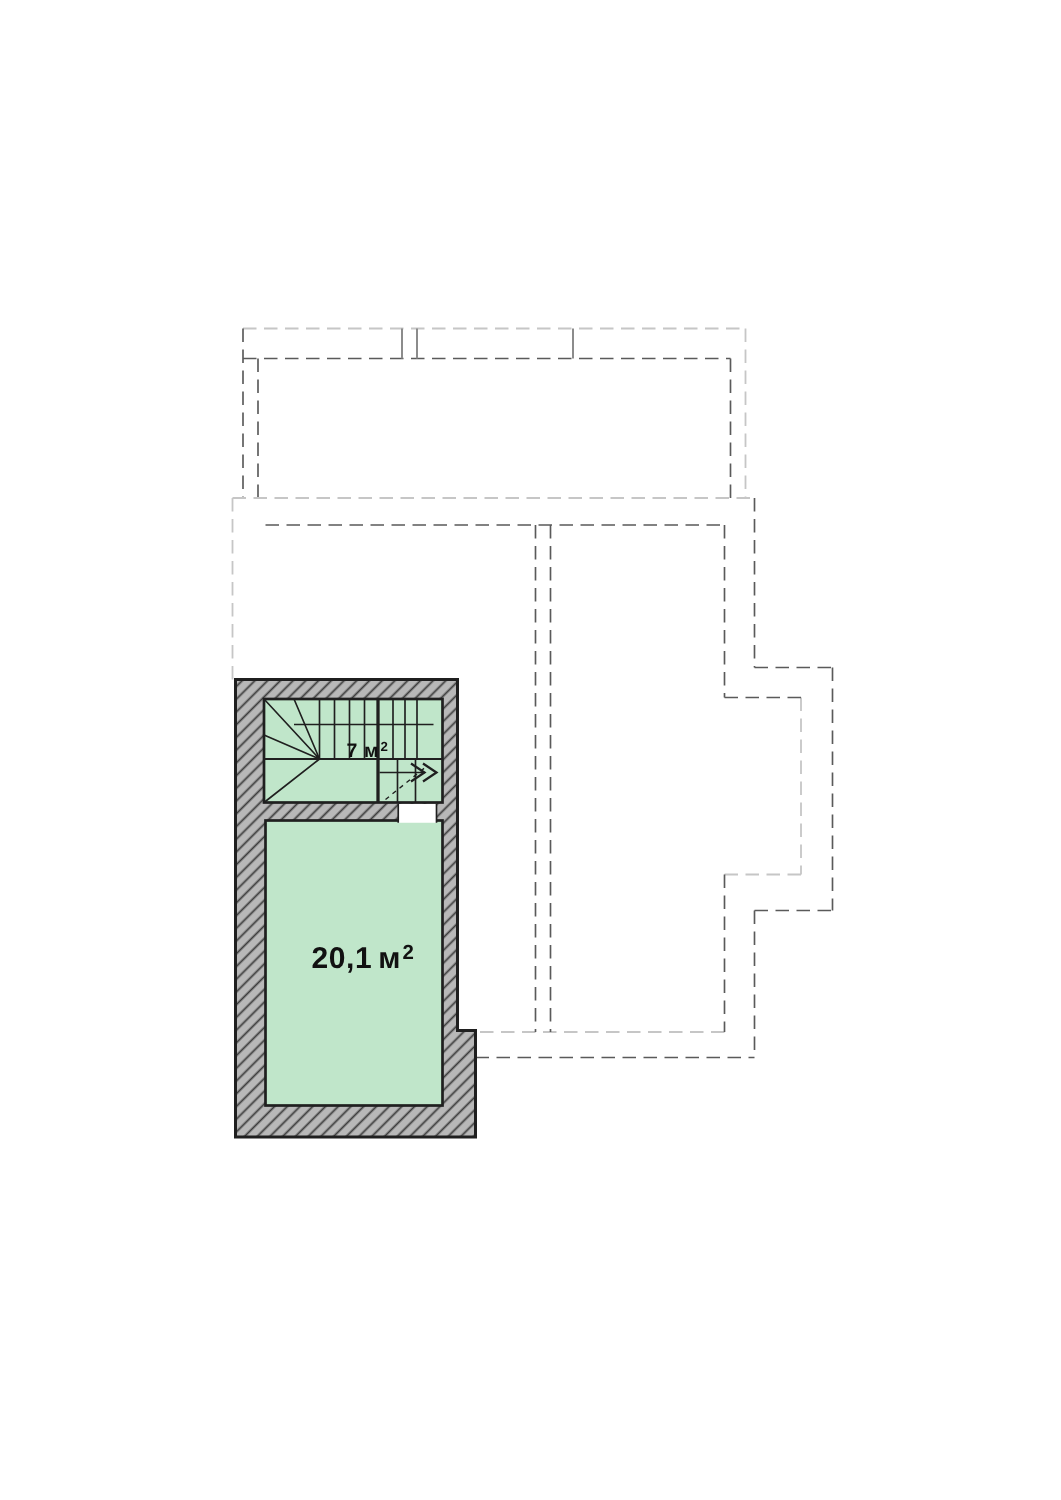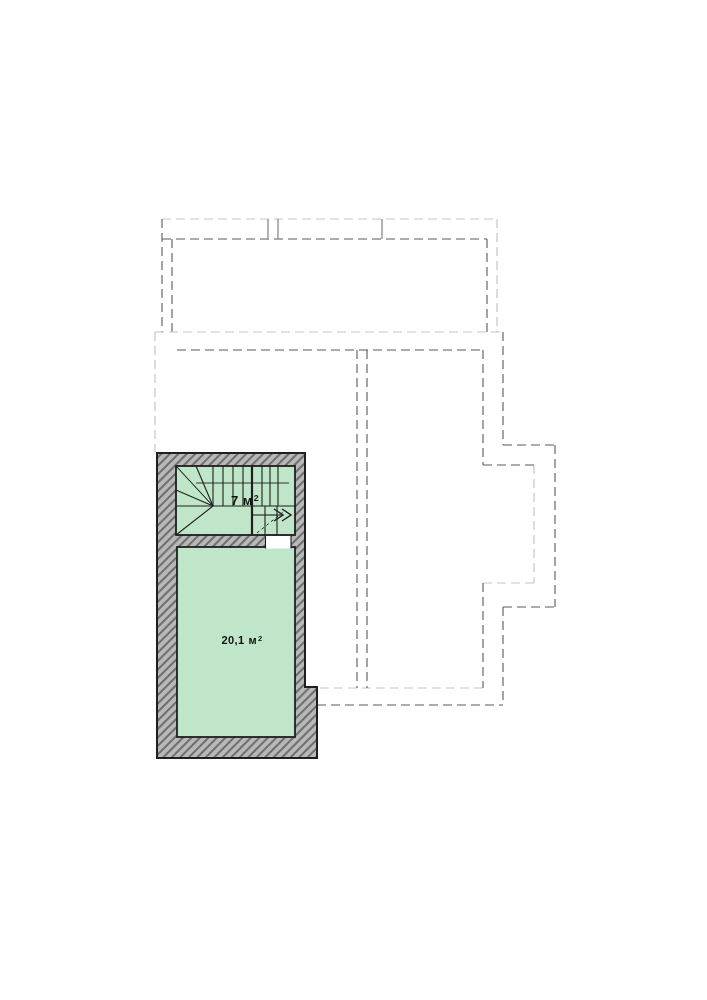--- a/index.html
+++ b/index.html
@@ -31,21 +31,21 @@
     z-index: 5;
   }
   .room-label .unit { margin-left: 4px; }
   .room-label .sup {
     font-size: 0.68em;
     position: relative;
     top: -0.45em;
     margin-left: 1px;
   }
   #label-staircase { left: 245px; top: 500px; font-size: 13px; }
-  #label-main-room { left: 242px; top: 640px; font-size: 11px; }
+  #label-main-room { left: 242px; top: 640px; font-size: 20px; }
 </style>
 </head>
 <body style="background: rgb(255, 255, 255);">
 
 <div class="canvas">
 
   <svg class="plan-svg" width="707" height="1000" viewBox="0 0 707 1000" xmlns="http://www.w3.org/2000/svg">
 
     <defs>
       <pattern id="wallHatch" width="6" height="6" patternUnits="userSpaceOnUse" patternTransform="rotate(-45)">

